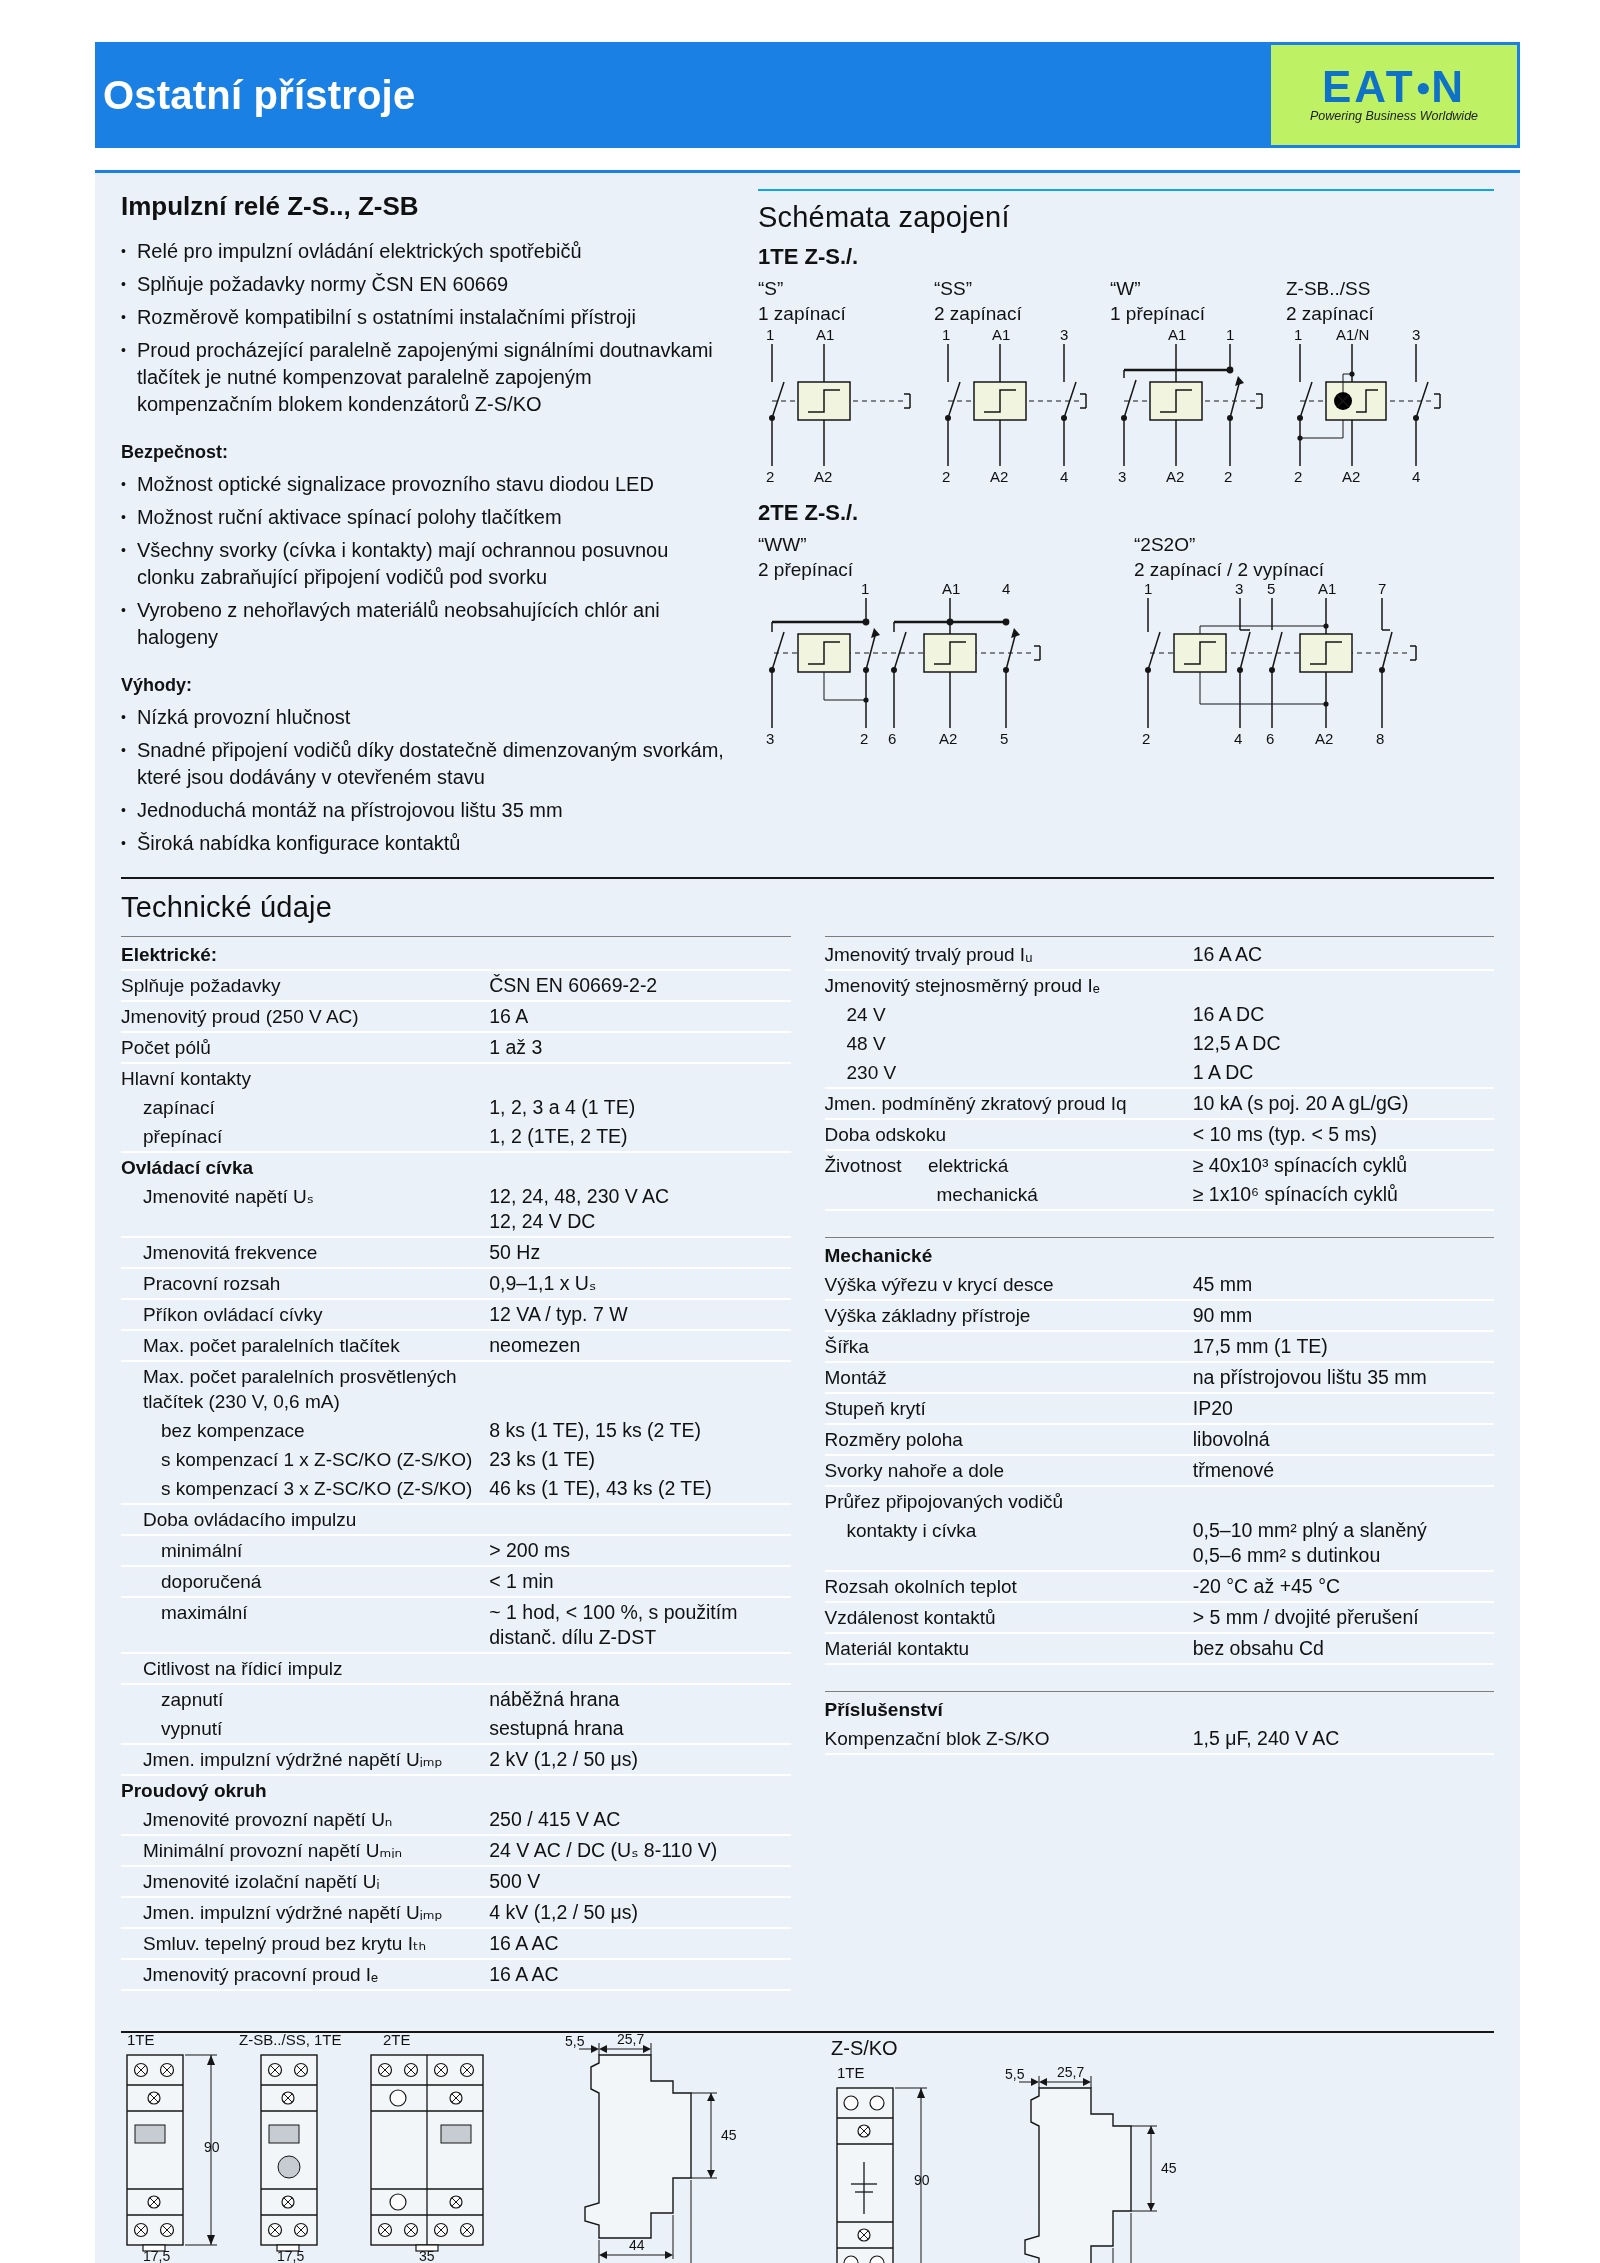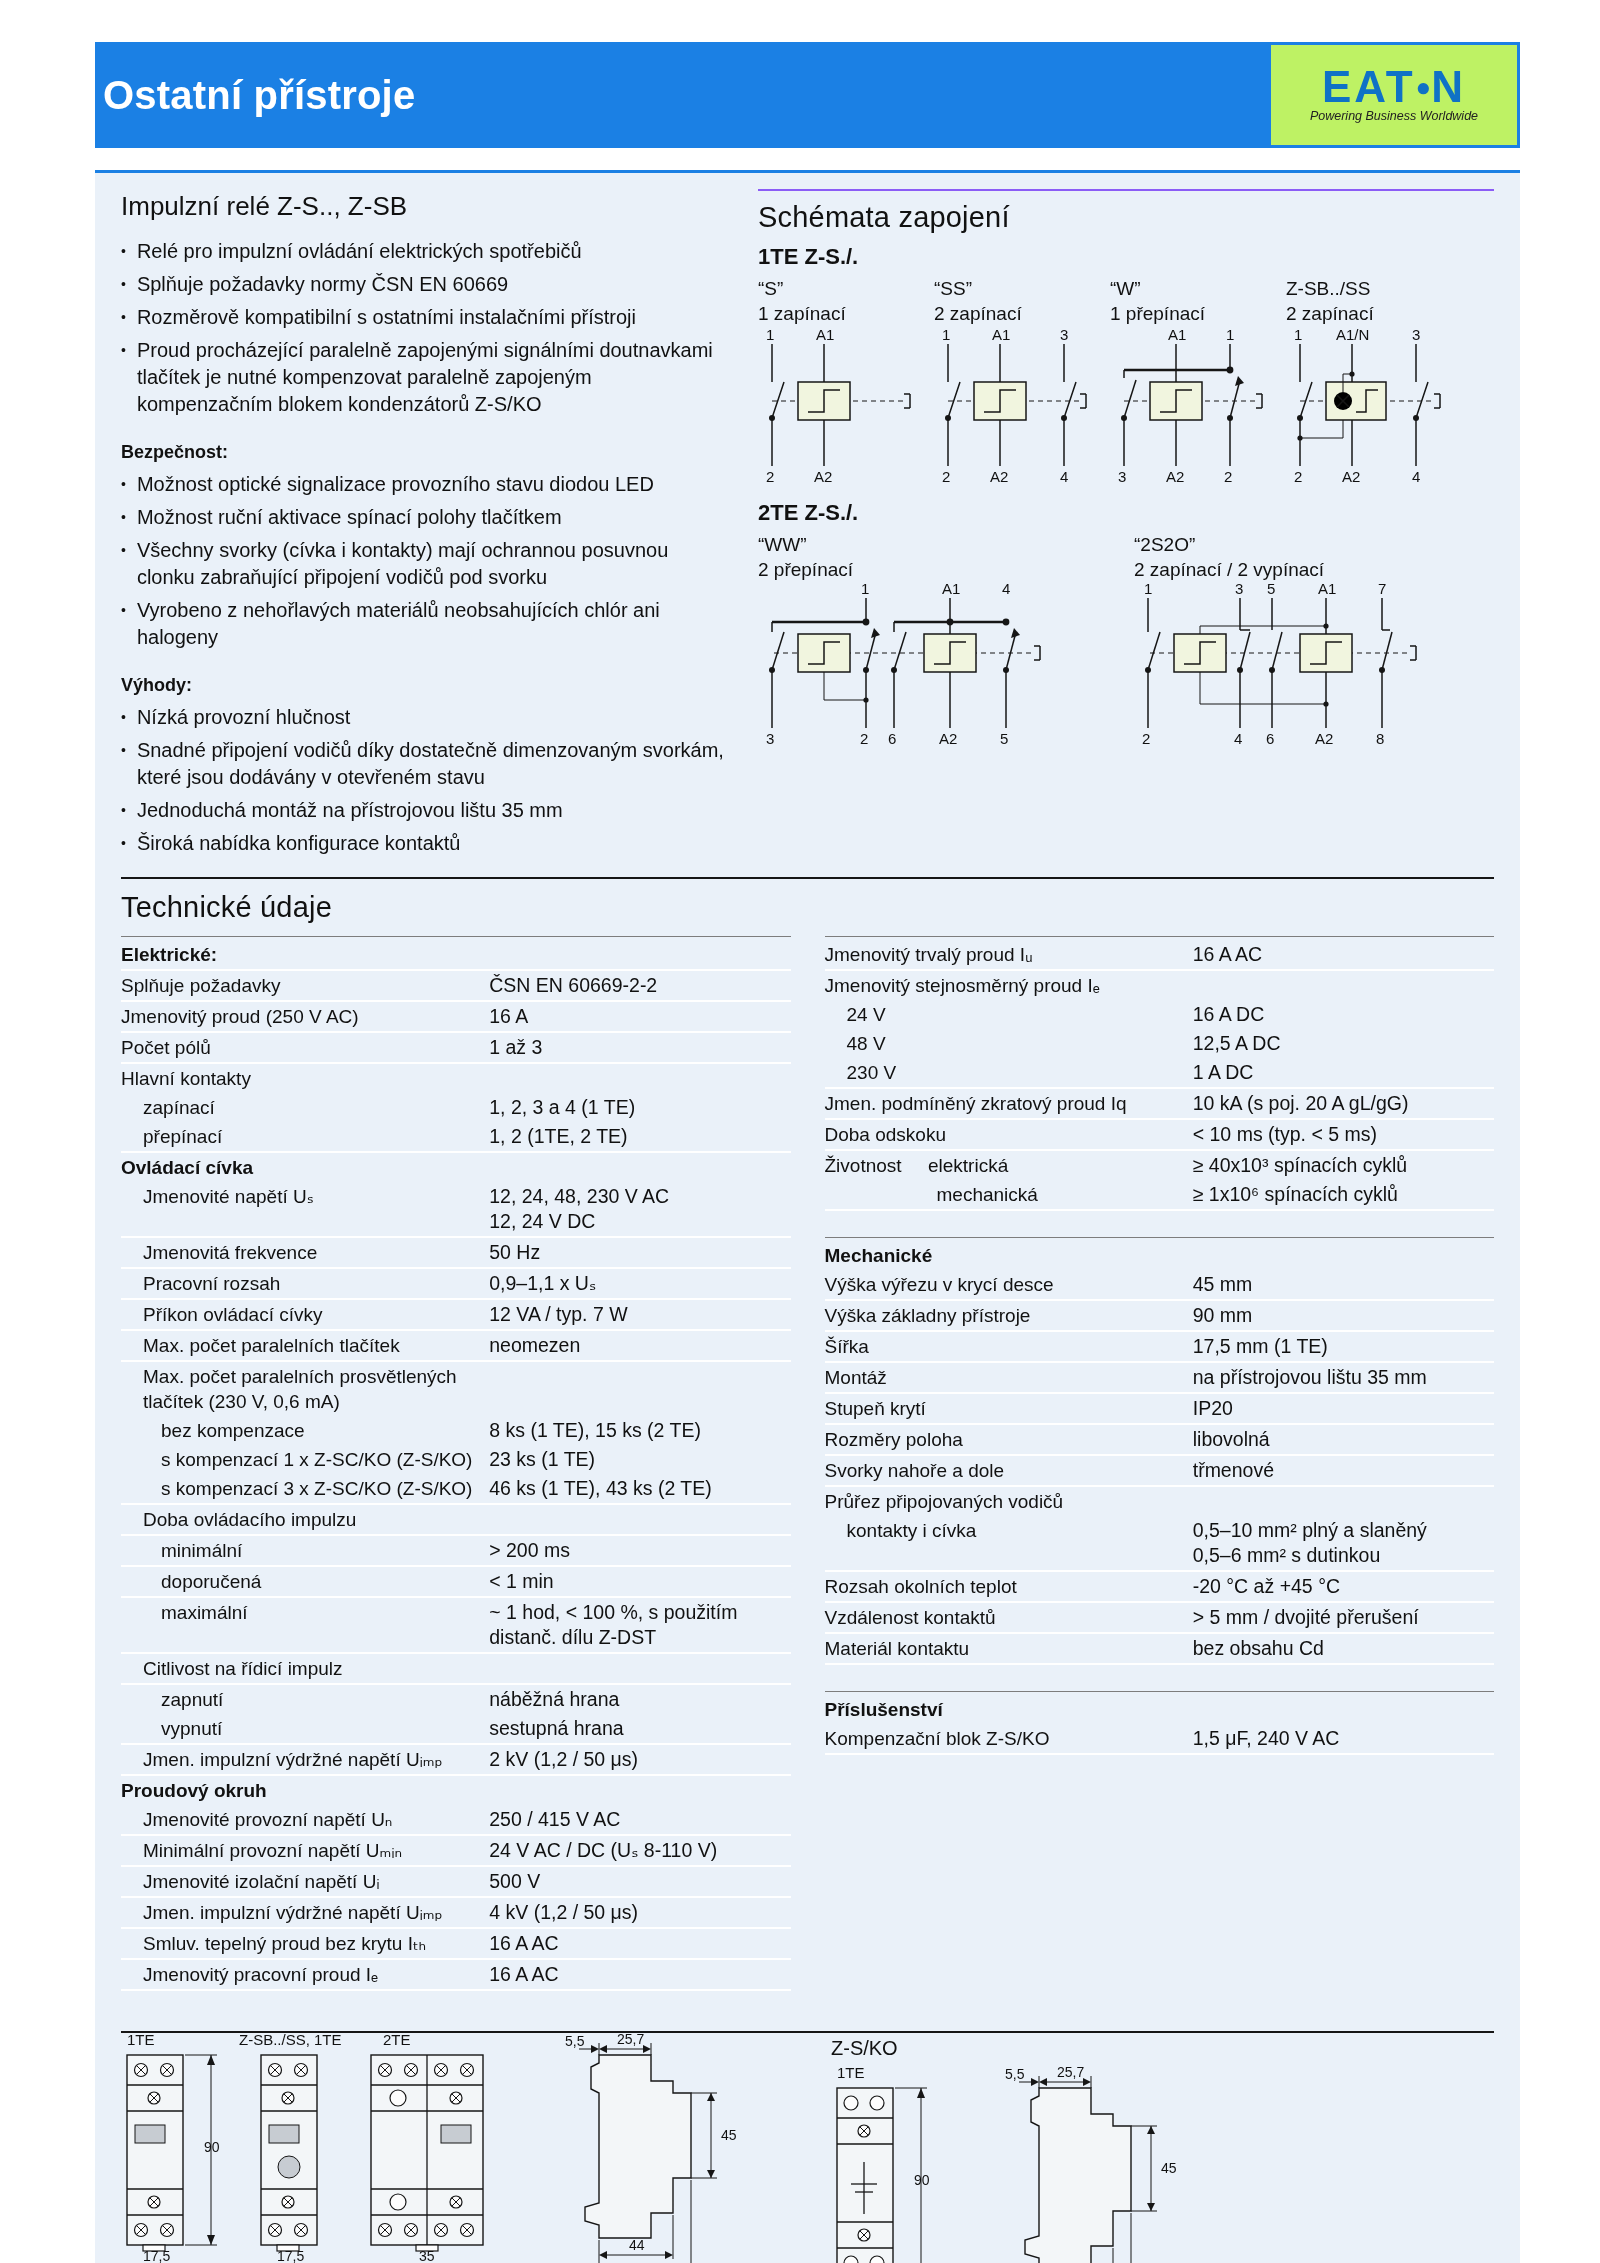--- a/index.html
+++ b/index.html
@@ -13,22 +13,22 @@
   .logo-box{width:246px;background:#bef264;border:3px solid #1b80e4;display:flex;flex-direction:column;
             align-items:center;justify-content:center;}
   .eaton{color:#0f72c6;font-weight:bold;font-size:44px;letter-spacing:3px;line-height:40px;}
   .eaton .dot{font-size:26px;vertical-align:6px;letter-spacing:0;}
   .tagline{font-size:12.5px;font-style:italic;color:#222;margin-top:2px;}
   
   .content{margin-top:22px;background:#eaf1f9;border-top:3px solid #1b80e4;
            padding:16px 26px 18px 26px;min-height:1905px;box-sizing:border-box;}
   .sec1{display:flex;gap:30px;}
   .col-l{width:640px;}
-  .col-r{flex:1;border-top:2px solid #8b5cf6;padding-top:8px;}
-  .prod-title{font-size:26px;font-weight:normal;margin:2px 0 16px 0;}
+  .col-r{flex:1;border-top:2px solid #0ea5e9;padding-top:8px;}
+  .prod-title{font-size:26px;font-weight:bold;margin:2px 0 16px 0;}
   .bi{display:flex;gap:11px;font-size:20px;line-height:27px;margin-bottom:6px;}
   .bi .bl{font-size:14px;line-height:27px;}
   .sub-h{font-weight:bold;font-size:18px;margin:24px 0 8px 0;}
   .h-big{font-size:29px;font-weight:400;letter-spacing:.2px;}
   .schem-title{margin:2px 0 8px 0;}
   .grp-h{font-size:22px;font-weight:bold;margin:10px 0 6px 0;}
   .diag-row{display:flex;gap:16px;}
   .diag{width:160px;}
   .diag2{width:305px;margin-right:55px;}
   .dg-name,.dg-sub{font-size:19px;line-height:25px;}

